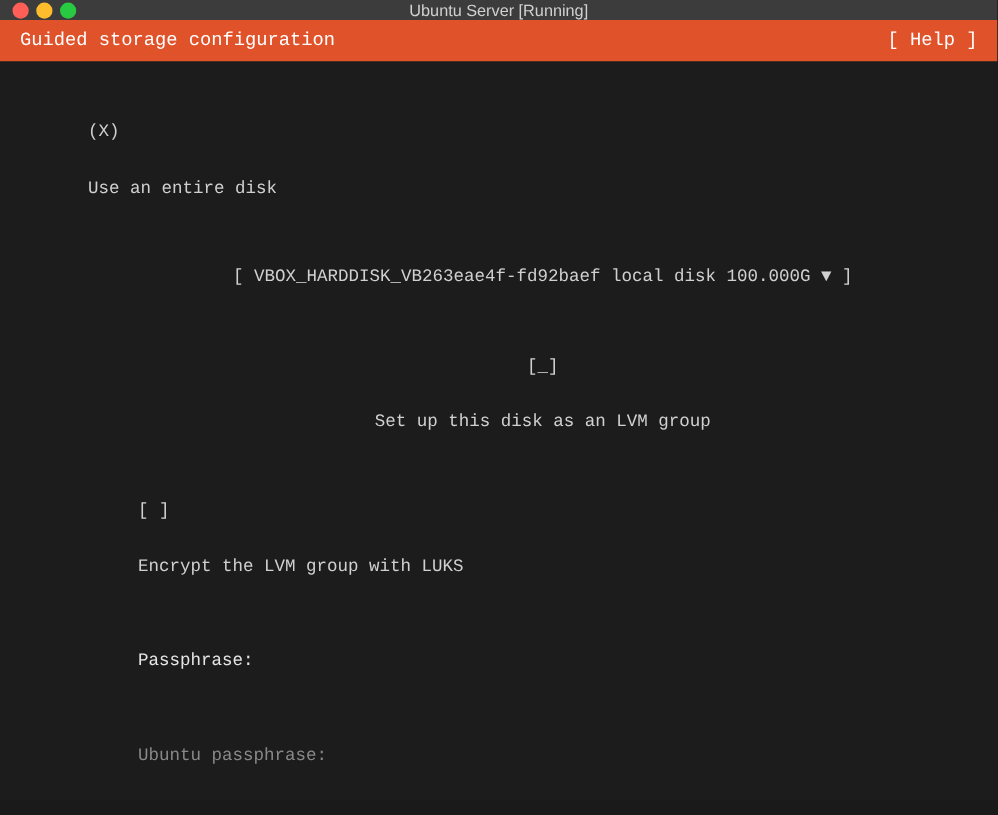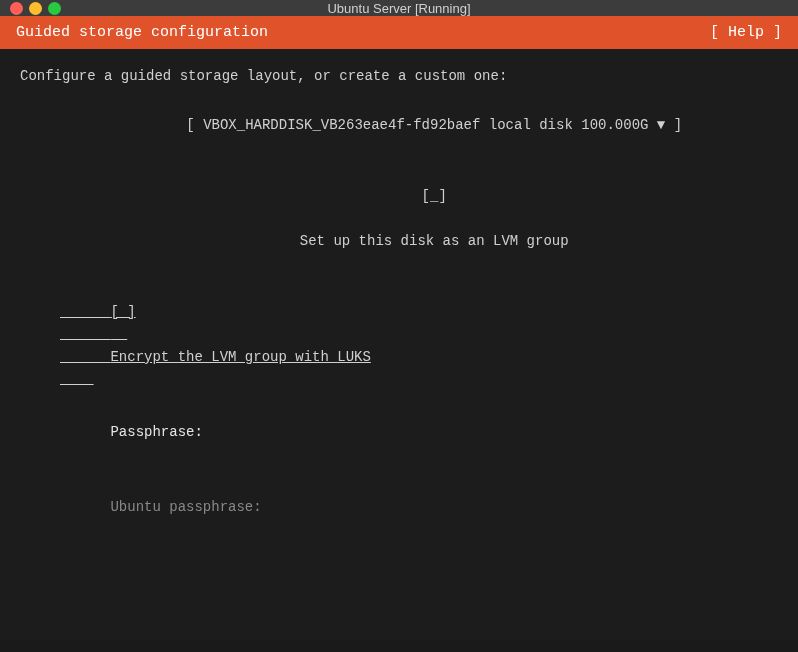--- a/index.html
+++ b/index.html
@@ -95,34 +95,38 @@
 
 <div class="terminal">
 
   <div class="header-bar">
     <span>Guided storage configuration</span>
     <span>[ Help ]</span>
   </div>
 
   <div class="main-content">
 
-    <div class="line">Configure a guided storage layout, or create a custom one:</div>
 
+    <div class="line" style="margin-top: 8px;">
+      <span>(X)</span>
+      <span>  </span>
+      <span>Use an entire disk</span>
+    </div>
 
     <div class="line indent1" style="margin-top: 4px;">
       <span>[ VBOX_HARDDISK_VB263eae4f-fd92baef local disk 100.000G ▼ ]</span>
     </div>
 
     <div class="line indent1" style="margin-top: 4px;">
       <span>[_]</span>
       <span>  </span>
       <span>Set up this disk as an LVM group</span>
     </div>
 
-    <div class="line indent2" style="margin-top: 4px; text-decoration: underline;">
+    <div class="line indent2" style="margin-top: 4px;">
       <span>[ ]</span>
       <span>  </span>
       <span>Encrypt the LVM group with LUKS</span>
     </div>
 
     <div class="line indent2" style="margin-top: 8px; color: #e5e5e5;">
       <span>Passphrase:</span>
     </div>
 
     <div class="line indent2" style="margin-top: 8px; color: #888;">

